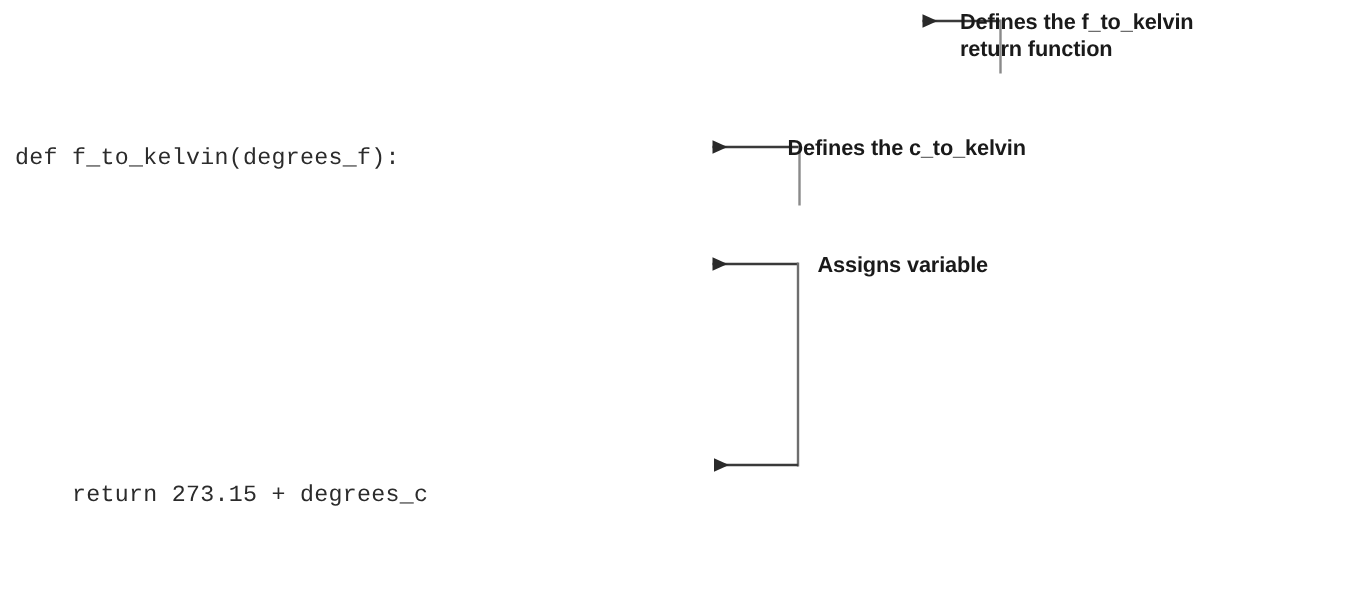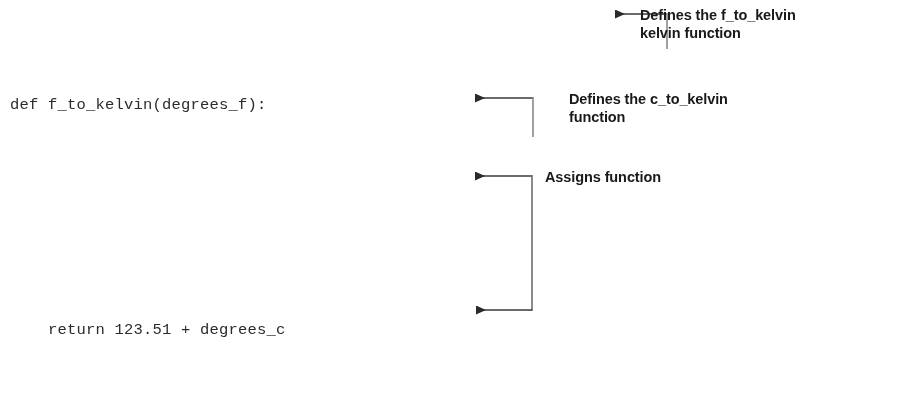--- a/index.html
+++ b/index.html
@@ -65,21 +65,21 @@
   }
 </style>
 </head>
 <body>
 
 <div id="page">
 
   <div class="code-block">
     <div class="code-line">def f_to_kelvin(degrees_f):</div>
     <div class="code-line blank"></div>
-    <div class="code-line">    return 123.51 + degrees_c</div>
+    <div class="code-line">    return 273.15 + degrees_c</div>
     <div class="code-line blank"></div>
     
     
     
     
     
     
     
     
     
@@ -104,25 +104,24 @@
 
     <g>
       <path d="M 532,176 L 475,176" stroke="#3a3a3a" stroke-width="1.6" fill="none" marker-end="url(#arrowhead)"></path>
       <path d="M 532,175 L 532,311" stroke="#6e6e6e" stroke-width="1.6" fill="none"></path>
       <path d="M 532,310 L 476,310" stroke="#3a3a3a" stroke-width="1.6" fill="none" marker-end="url(#arrowhead)"></path>
     </g>
   </svg>
 
   <div class="callout" style="left:640px; top:6px;">
     <span class="cl-line">Defines the f_to_kelvin</span>
-    <span class="cl-line">kelvin function</span>
+    <span class="cl-line">return function</span>
   </div>
 
-  <div class="callout" style="left:569px; top:90px;">
+  <div class="callout" style="left:525px; top:90px;">
     <span class="cl-line">Defines the c_to_kelvin</span>
-    <span class="cl-line">function</span>
   </div>
 
   <div class="callout" style="left:545px; top:168px;">
-    <span class="cl-line">Assigns function</span>
+    <span class="cl-line">Assigns variable</span>
   </div>
 
 </div>
 
 </body></html>

